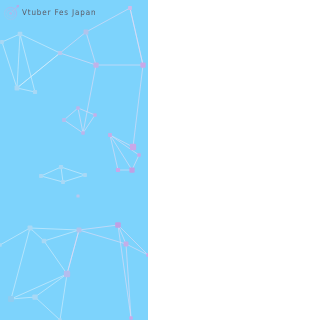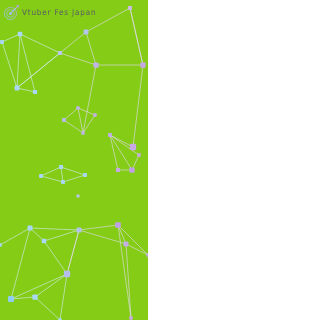--- a/index.html
+++ b/index.html
@@ -4,21 +4,21 @@
 <style>
   html, body {
     margin: 0;
     padding: 0;
     background: #ffffff;
   }
   #stage {
     position: relative;
     width: 148px;
     height: 320px;
-    background: #84cc16;
+    background: #7dd3fc;
     overflow: hidden;
     font-family: "Liberation Sans", sans-serif;
   }
   #network {
     position: absolute;
     left: 0;
     top: 0;
     width: 148px;
     height: 320px;
     display: block;

